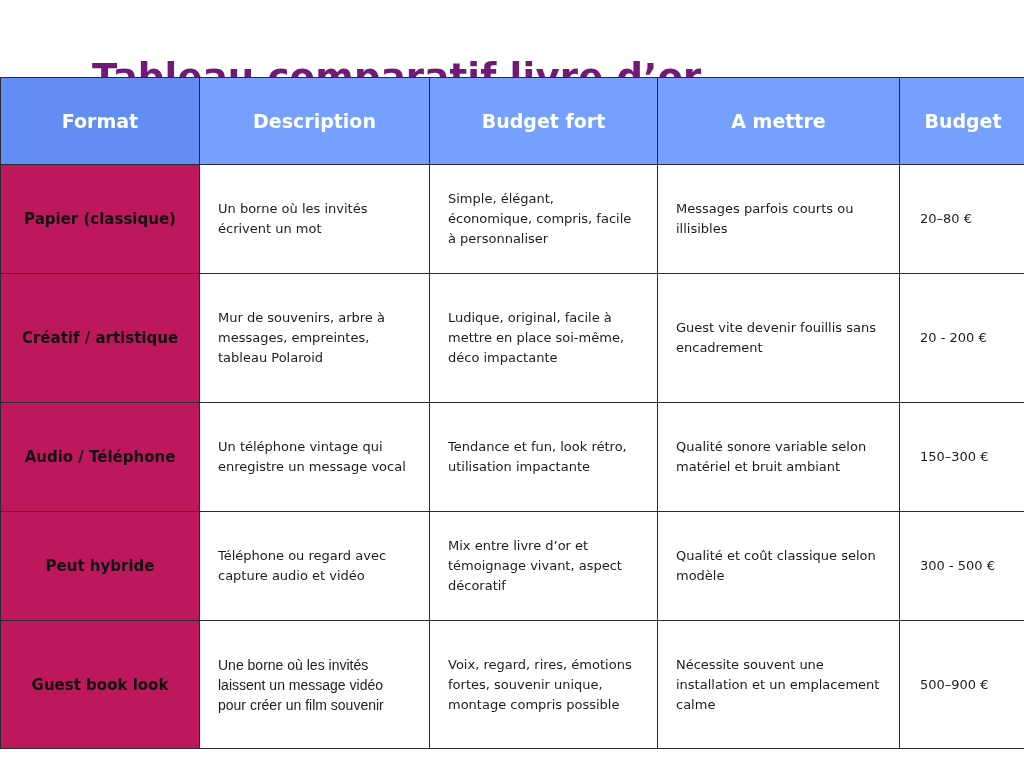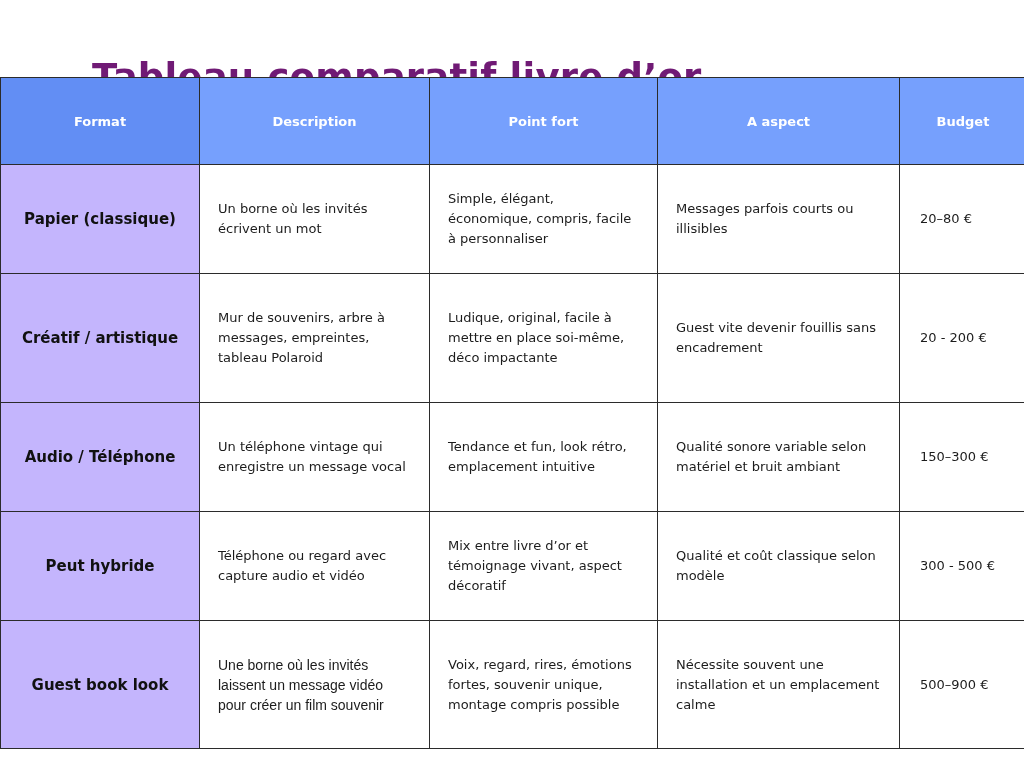--- a/index.html
+++ b/index.html
@@ -42,37 +42,37 @@
     table.compare td {
       border: 1.5px solid #2b2b2b;
       padding: 0 18px;
       vertical-align: middle;
       overflow: hidden;
     }
     table.compare thead th {
       height: 86px;
       background: #76a0fd;
       color: #ffffff;
-      font-size: 13px;
+      font-size: 19px;
       font-weight: 700;
       text-align: center;
       padding: 0 16px;
     }
     table.compare thead th.col-format {
       background: #628ef4;
     }
     table.compare tbody td {
       font-size: 13px;
       line-height: 20px;
       color: #1c1c1c;
       text-align: left;
       background: #ffffff;
     }
     table.compare tbody td.format-cell {
-      background: #c4b5fd;
+      background: #be185d;
       font-weight: 700;
       font-size: 15px;
       text-align: center;
       padding: 0 10px;
       color: #111111;
     }
     table.compare tbody td.budget-cell {
       padding-left: 20px;
     }
     td.alt-font {
@@ -97,22 +97,22 @@
       <col style="width:199px">
       <col style="width:230px">
       <col style="width:228px">
       <col style="width:242px">
       <col style="width:127px">
     </colgroup>
     <thead>
       <tr>
         <th class="col-format">Format</th>
         <th>Description</th>
-        <th>Point fort</th>
-        <th>A aspect</th>
+        <th>Budget fort</th>
+        <th>A mettre</th>
         <th>Budget</th>
       </tr>
     </thead>
     <tbody>
       <tr class="r1">
         <td class="format-cell">Papier (classique)</td>
         <td>Un borne où les invités écrivent un mot</td>
         <td>Simple, élégant, économique, compris, facile à personnaliser</td>
         <td>Messages parfois courts ou illisibles</td>
         <td class="budget-cell">20–80 €</td>
@@ -120,21 +120,21 @@
       <tr class="r2">
         <td class="format-cell">Créatif / artistique</td>
         <td>Mur de souvenirs, arbre à messages, empreintes, tableau Polaroid</td>
         <td>Ludique, original, facile à mettre en place soi-même, déco impactante</td>
         <td>Guest vite devenir fouillis sans encadrement</td>
         <td class="budget-cell">20 - 200 €</td>
       </tr>
       <tr class="r3">
         <td class="format-cell">Audio / Téléphone</td>
         <td>Un téléphone vintage qui enregistre un message vocal</td>
-        <td>Tendance et fun, look rétro, emplacement intuitive</td>
+        <td>Tendance et fun, look rétro, utilisation impactante</td>
         <td>Qualité sonore variable selon matériel et bruit ambiant</td>
         <td class="budget-cell">150–300 €</td>
       </tr>
       <tr class="r4">
         <td class="format-cell">Peut hybride</td>
         <td>Téléphone ou regard avec capture audio et vidéo</td>
         <td>Mix entre livre d’or et témoignage vivant, aspect décoratif</td>
         <td>Qualité et coût classique selon modèle</td>
         <td class="budget-cell">300 - 500 €</td>
       </tr>

